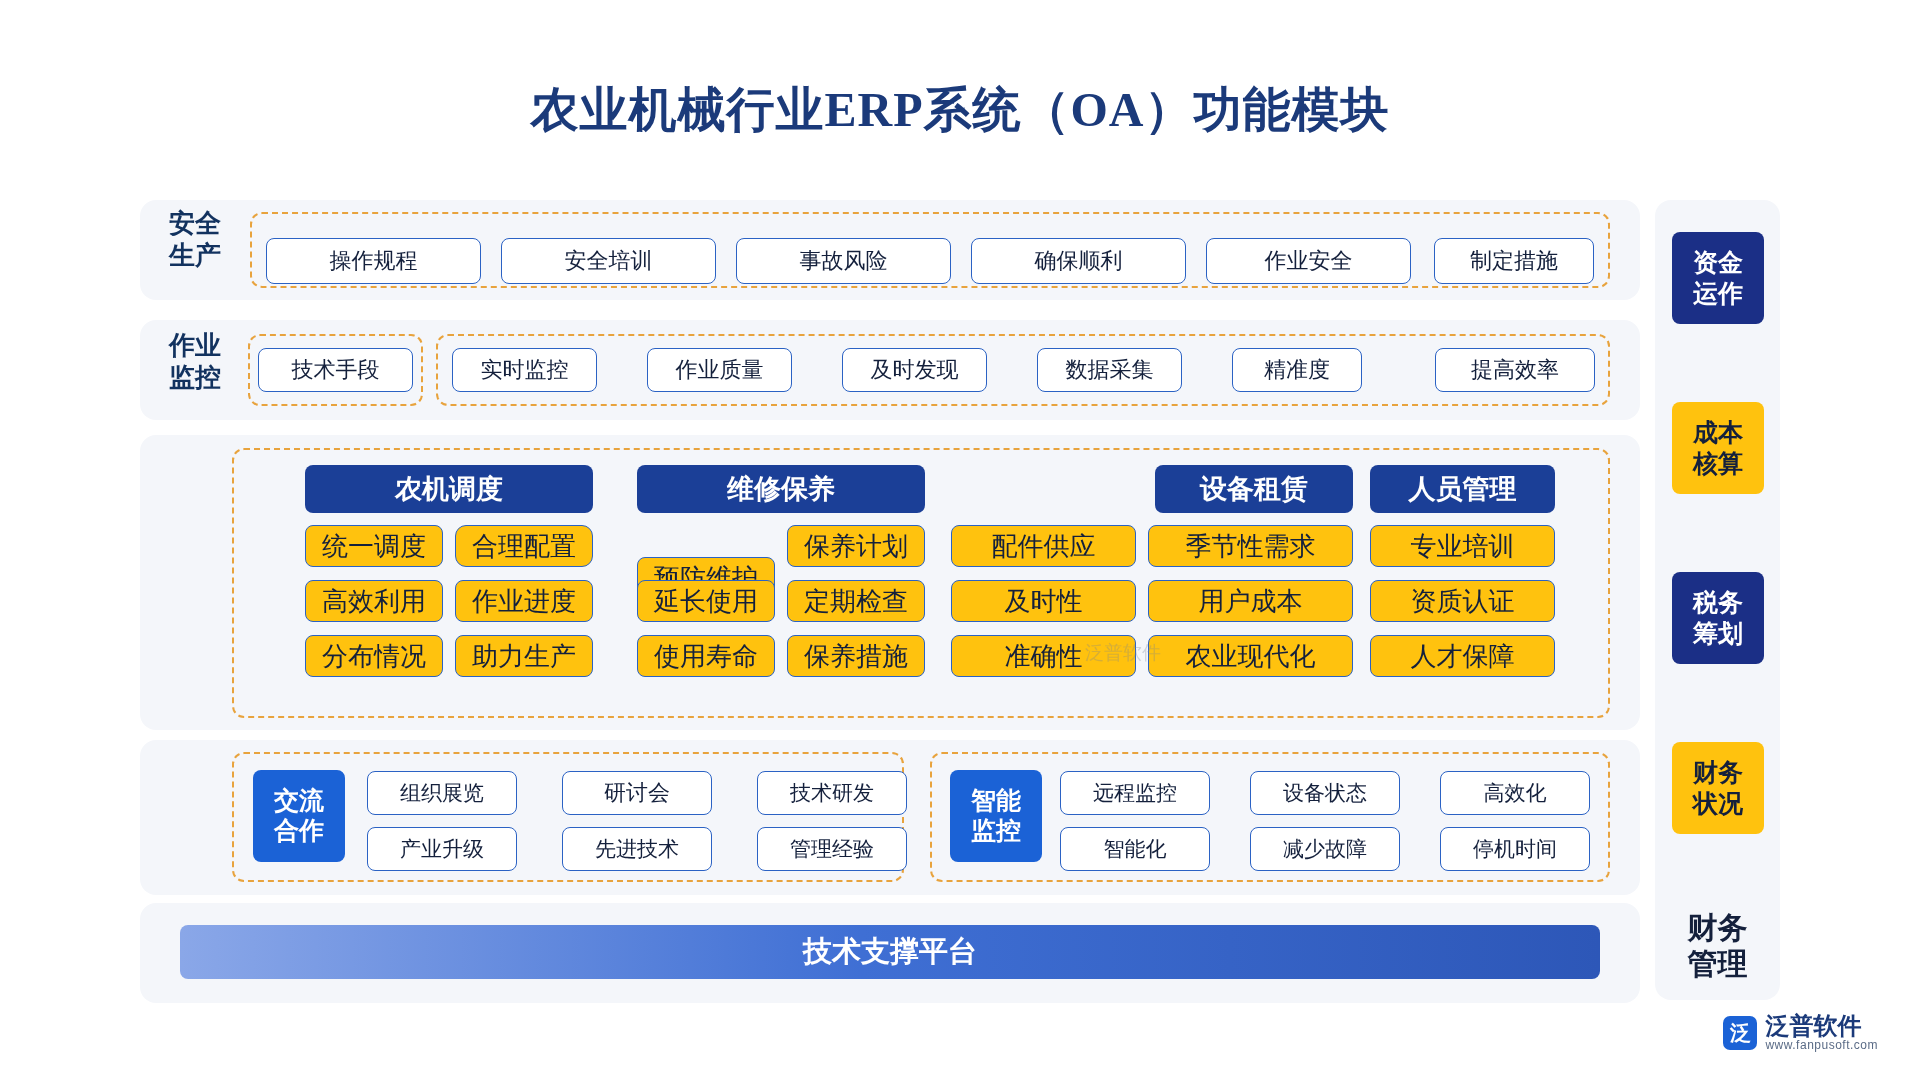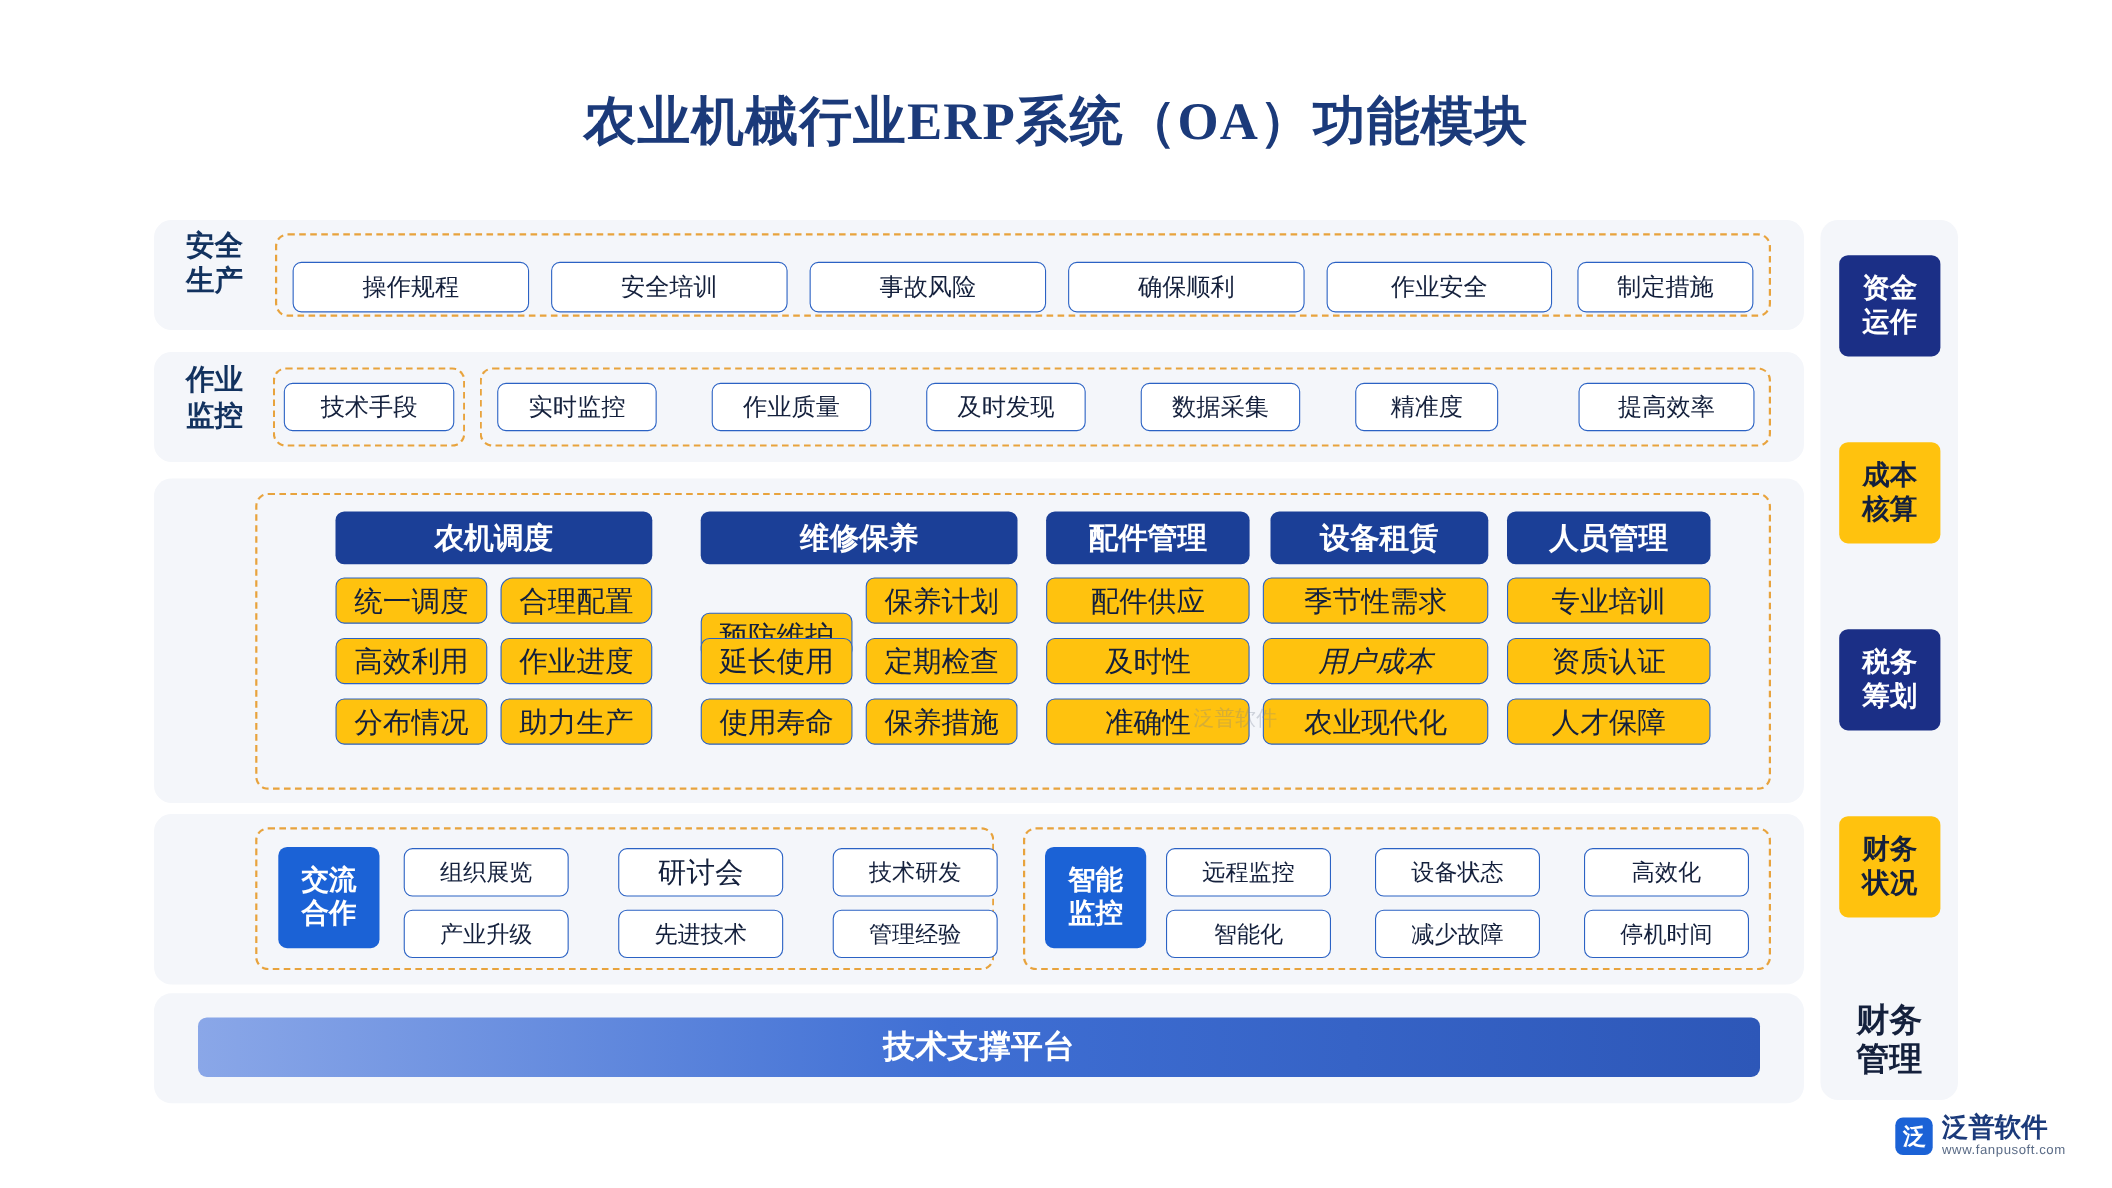--- a/index.html
+++ b/index.html
@@ -274,48 +274,47 @@
   <div class="ychip" style="left:455px; top:635px; width:138px; height:42px;">助力生产</div>
 
   <div class="colhead" style="left:637px; top:465px; width:288px; height:48px;">维修保养</div>
   <div class="ychip" style="left:637px; top:525px; width:138px; height:42px;margin-top:32px;">预防维护</div>
   <div class="ychip" style="left:787px; top:525px; width:138px; height:42px;">保养计划</div>
   <div class="ychip" style="left:637px; top:580px; width:138px; height:42px;">延长使用</div>
   <div class="ychip" style="left:787px; top:580px; width:138px; height:42px;">定期检查</div>
   <div class="ychip" style="left:637px; top:635px; width:138px; height:42px;">使用寿命</div>
   <div class="ychip" style="left:787px; top:635px; width:138px; height:42px;">保养措施</div>
 
-  <div class="colhead" style="left:951px; top:465px; width:185px; height:48px;">配件管理</div>
   <div class="ychip" style="left:951px; top:525px; width:185px; height:42px;">配件供应</div>
   <div class="ychip" style="left:951px; top:580px; width:185px; height:42px;">及时性</div>
   <div class="ychip" style="left:951px; top:635px; width:185px; height:42px;">准确性</div>
 
   <div class="colhead" style="left:1155px; top:465px; width:198px; height:48px;">设备租赁</div>
   <div class="ychip" style="left:1148px; top:525px; width:205px; height:42px;">季节性需求</div>
-  <div class="ychip" style="left:1148px; top:580px; width:205px; height:42px;font-style:italic;">用户成本</div>
+  <div class="ychip" style="left:1148px; top:580px; width:205px; height:42px;">用户成本</div>
   <div class="ychip" style="left:1148px; top:635px; width:205px; height:42px;">农业现代化</div>
 
   <div class="colhead" style="left:1370px; top:465px; width:185px; height:48px;">人员管理</div>
   <div class="ychip" style="left:1370px; top:525px; width:185px; height:42px;">专业培训</div>
   <div class="ychip" style="left:1370px; top:580px; width:185px; height:42px;">资质认证</div>
   <div class="ychip" style="left:1370px; top:635px; width:185px; height:42px;">人才保障</div>
 
   <div class="watermark" style="left:1085px; top:640px;">泛普软件</div>
 
   <div class="panel" style="left:140px; top:740px; width:1500px; height:155px;"></div>
 
   <div class="dashed" style="left:232px; top:752px; width:672px; height:130px;"></div>
   <div class="sqlabel" style="left:253px; top:770px; width:92px; height:92px;">
     <div>
       <div>交流</div>
       <div>合作</div>
     </div>
   </div>
   <div class="chip" style="left:367px; top:771px; width:150px; height:44px; font-size:21px;">组织展览</div>
-  <div class="chip" style="left:562px; top:771px; width:150px; height:44px; font-size:26px;">研讨会</div>
+  <div class="chip" style="left:562px; top:771px; width:150px; height:44px; font-size:22px;">研讨会</div>
   <div class="chip" style="left:757px; top:771px; width:150px; height:44px; font-size:21px;">技术研发</div>
   <div class="chip" style="left:367px; top:827px; width:150px; height:44px; font-size:21px;">产业升级</div>
   <div class="chip" style="left:562px; top:827px; width:150px; height:44px; font-size:21px;">先进技术</div>
   <div class="chip" style="left:757px; top:827px; width:150px; height:44px; font-size:21px;">管理经验</div>
 
   <div class="dashed" style="left:930px; top:752px; width:680px; height:130px;"></div>
   <div class="sqlabel" style="left:950px; top:770px; width:92px; height:92px;">
     <div>
       <div>智能</div>
       <div>监控</div>

